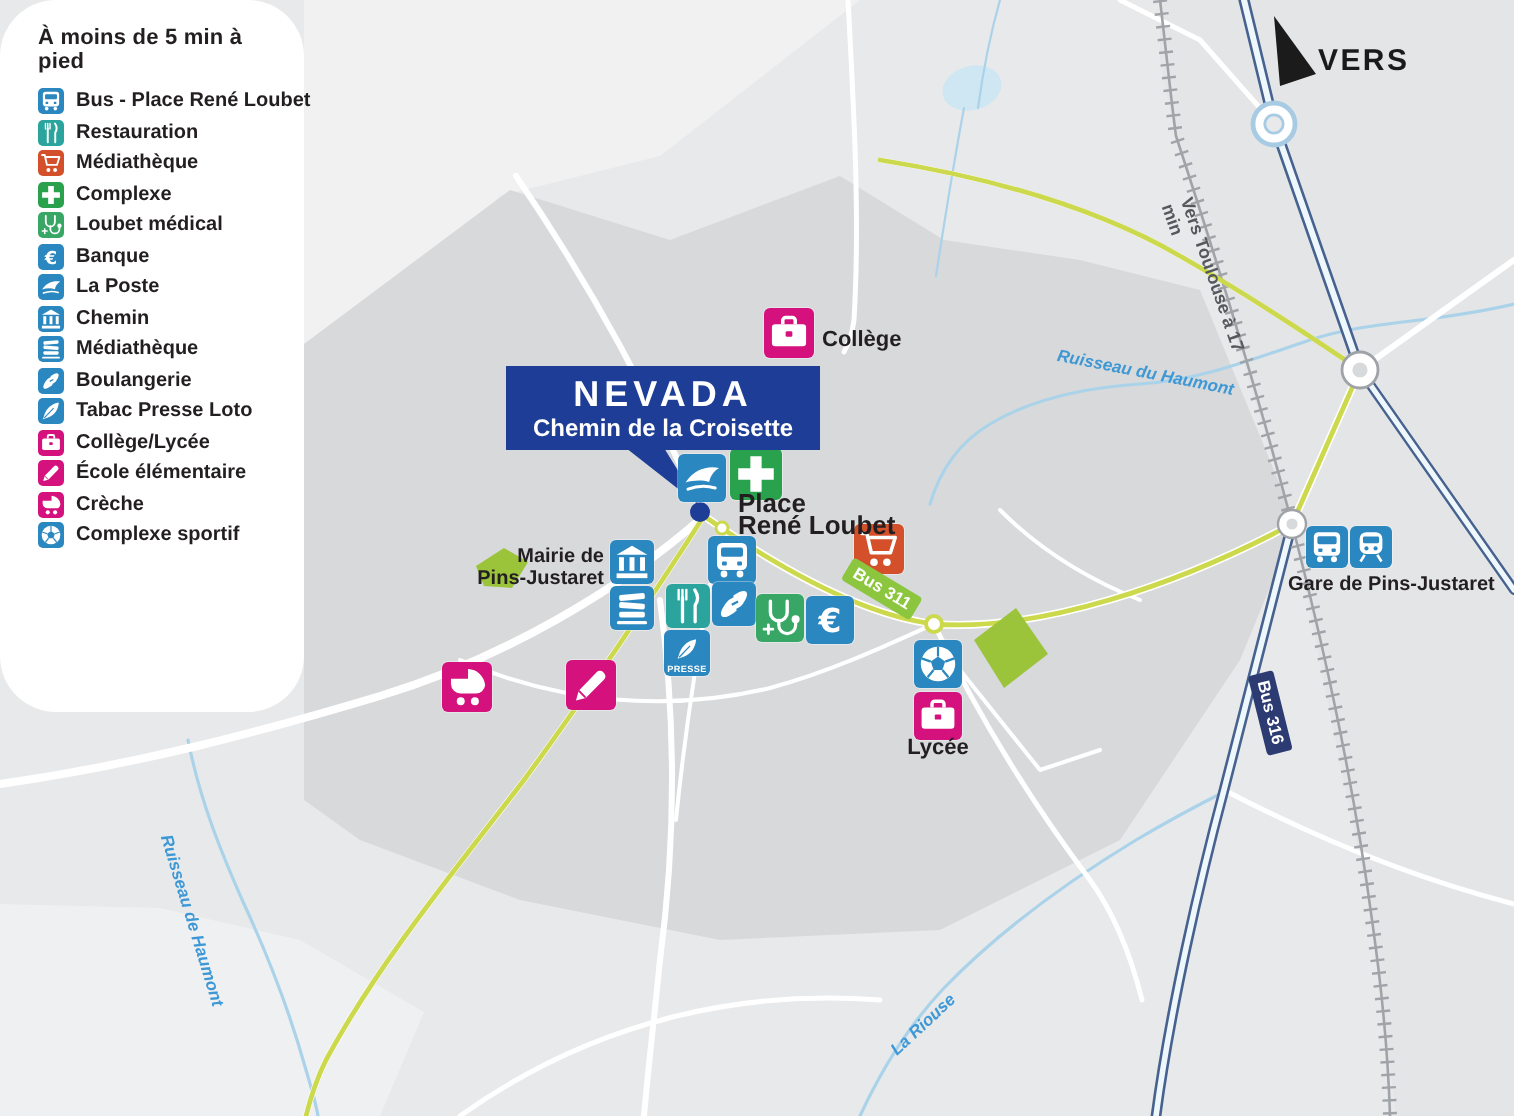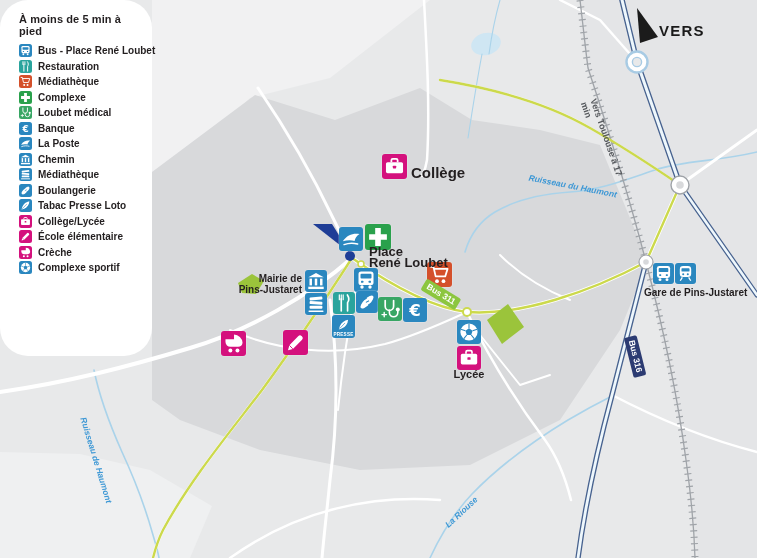--- a/index.html
+++ b/index.html
@@ -30,21 +30,21 @@
   
   .mt{position:absolute;border-radius:3px;z-index:20;box-shadow:0 0 0 .5px rgba(255,255,255,.35);}
   .s21{width:21px;height:21px;} .s22{width:22px;height:22px;} .s23{width:23px;height:23px;}
   .s24{width:24px;height:24px;} .s25{width:25px;height:25px;} .s26{width:26px;height:26px;}
   .presse-tile{flex-direction:column;}
   .presse-tile svg{width:74%;height:66%;margin-top:1px;}
   .presse-txt{font-size:4.6px;font-weight:bold;color:#fff;line-height:5px;letter-spacing:.2px;}
 
   
   .mlab{position:absolute;font-weight:bold;color:#231f20;z-index:21;white-space:nowrap;}
-  .lab-college{left:411px;top:164px;font-size:15px;}
+  .lab-college{left:411px;top:164px;font-size:11px;}
   .lab-place{left:369px;top:246px;font-size:13px;line-height:11px;}
   .lab-mairie{left:232px;top:274px;width:70px;font-size:10px;line-height:10.5px;text-align:right;}
   .lab-lycee{left:451px;top:368px;width:36px;text-align:center;font-size:11px;}
   .lab-gare{left:644px;top:287px;font-size:10px;}
   .pill{position:absolute;color:#fff;font-size:8.5px;font-weight:bold;padding:1px 4px 1.5px;
         border-radius:2px;z-index:22;white-space:nowrap;}
   .pill-311{left:421px;top:288px;background:#8cc63f;transform:rotate(31deg);}
   .pill-316{left:615px;top:350px;background:#2c3b72;transform:rotate(76deg);}
   .lab-rail{left:556px;top:136px;width:96px;font-size:9px;font-weight:bold;color:#55585c;
             transform:rotate(71deg);z-index:15;}
@@ -343,20 +343,24 @@
   <div class="pill pill-316">Bus 316</div>
   <div class="lab-rail abs">Vers Toulouse à 17 min</div>
   <div class="wlab w1">Ruisseau du Haumont</div>
   <div class="wlab w2">Ruisseau de Haumont</div>
   <div class="wlab w3">La Riouse</div>
 
   <div class="dest">
     <div>VERS</div>
   </div>
 
+  <div class="callout">
+    <div class="p-name">NEVADA</div>
+    <div class="p-addr">Chemin de la Croisette</div>
+  </div>
 
   <div class="legend">
     <div class="l-title">À moins de 5 min à pied</div>
 
     <div class="lrow">
       <span class="tile l-tile c-blue">
           <svg>
             <use href="#g-bus"></use>
           </svg>
         </span>

